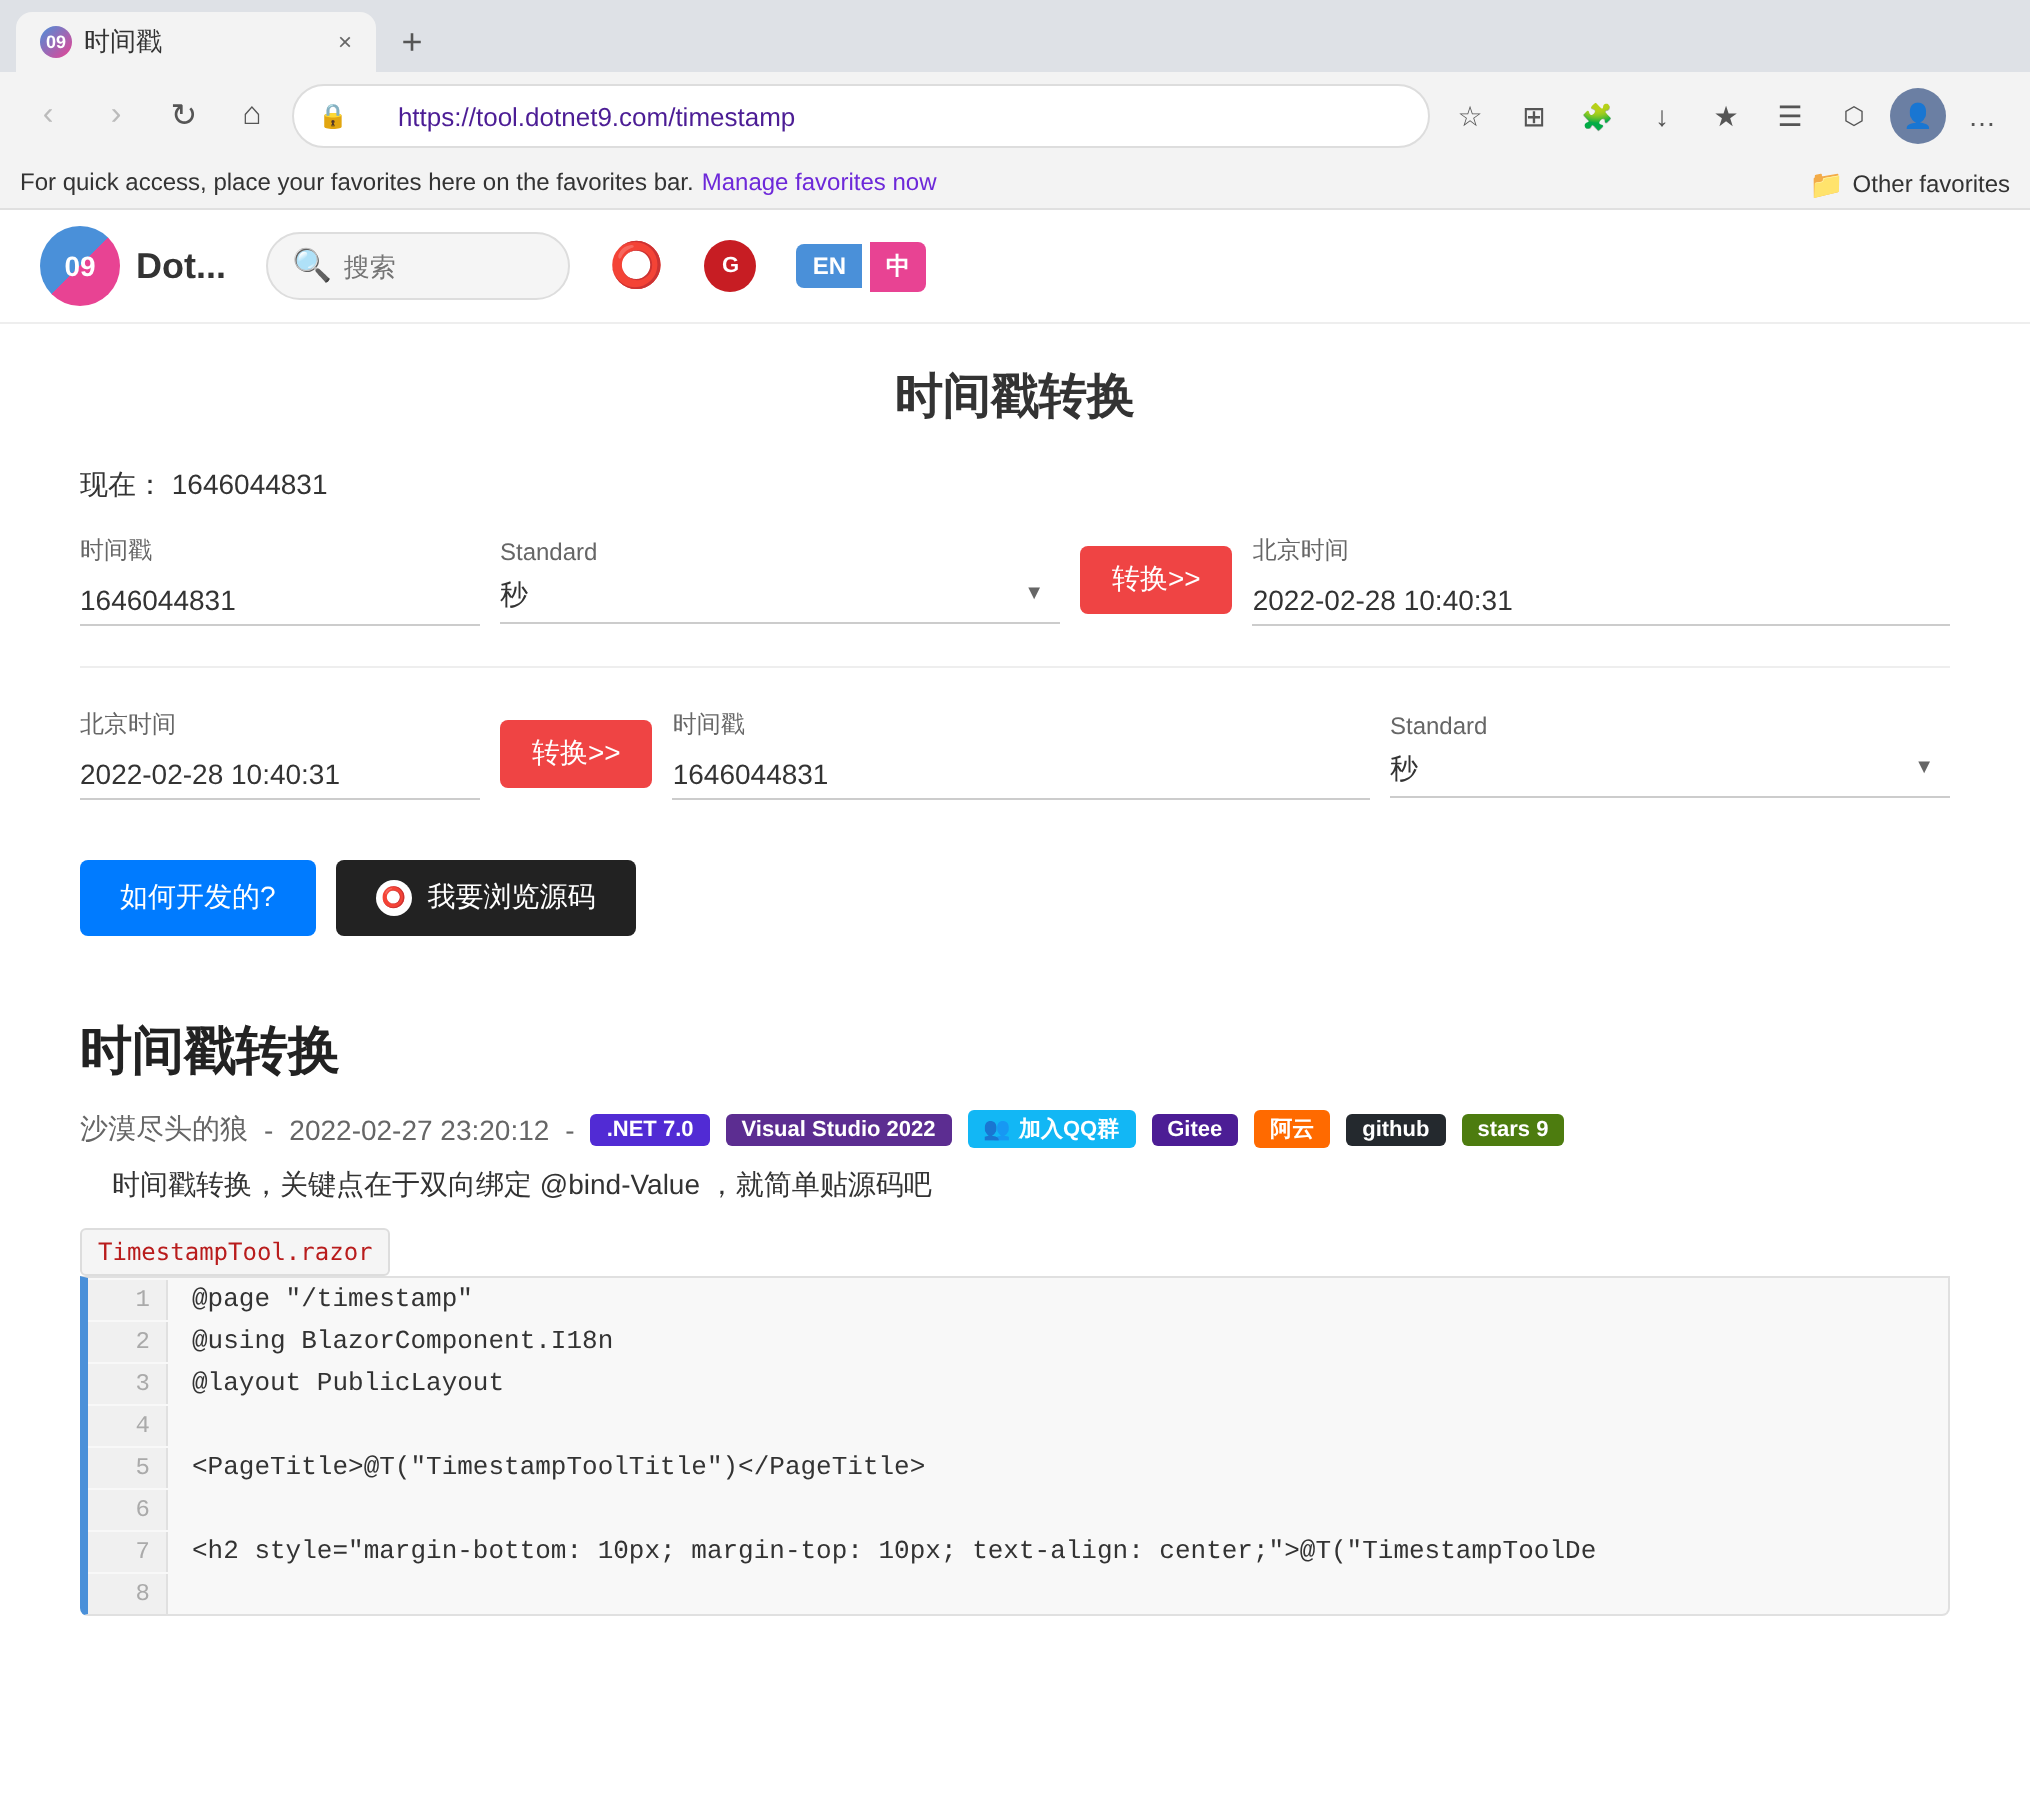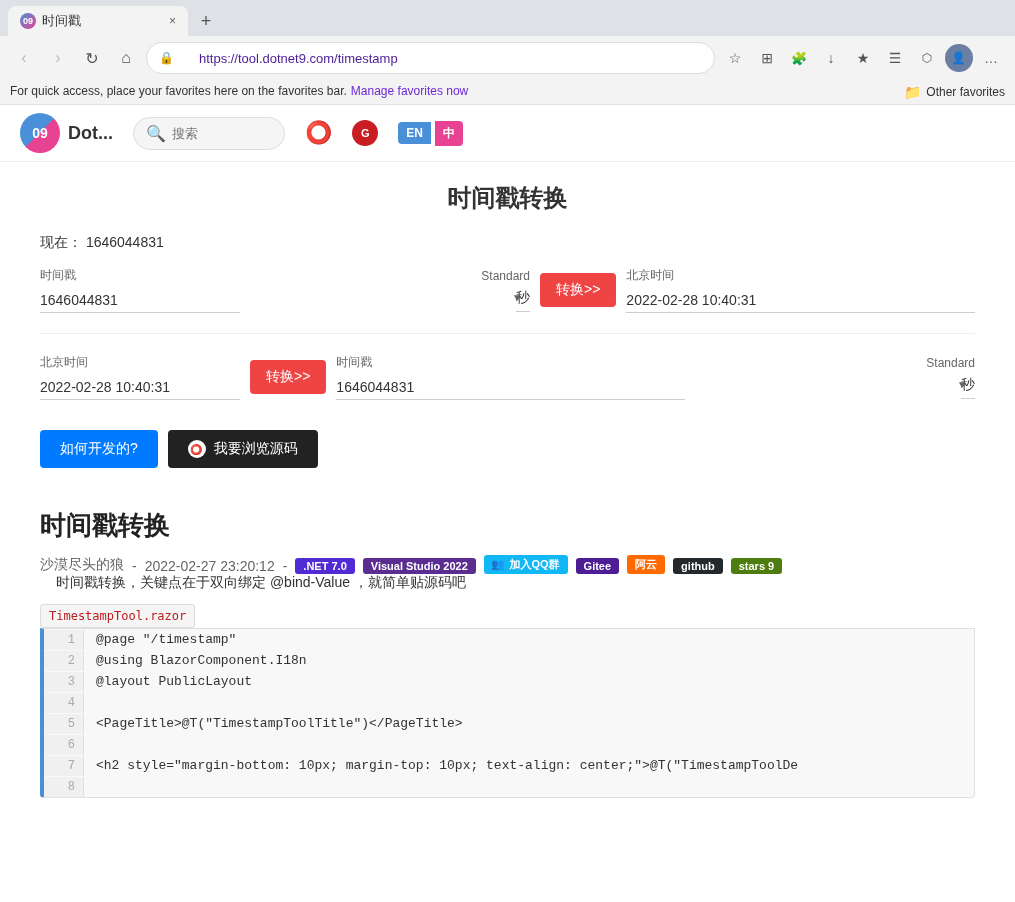--- a/index.html
+++ b/index.html
@@ -46,38 +46,38 @@
     
     .main-content { padding: 20px 40px; }
     .page-title { text-align: center; font-size: 24px; font-weight: bold; color: #333; margin-bottom: 20px; }
 
     .current-time { font-size: 14px; color: #333; margin-bottom: 15px; }
 
     .converter-row { display: flex; align-items: center; gap: 10px; margin-bottom: 20px; padding-bottom: 20px; border-bottom: 1px solid #eee; }
     .input-group { display: flex; flex-direction: column; gap: 4px; }
     .input-label { font-size: 12px; color: #666; }
     .input-field { border: none; border-bottom: 1px solid #ccc; padding: 4px 0; font-size: 14px; color: #333; width: 200px; outline: none; }
-    .select-group { display: flex; flex-direction: column; gap: 0; flex: 1; align-items: flex-end; }
+    .select-group { display: flex; flex-direction: column; gap: 0; flex: 1; }
     .select-dropdown { border: none; border-bottom: 1px solid #ccc; padding: 6px 0; font-size: 14px; color: #333; width: 100%; outline: none; background: transparent; cursor: pointer; appearance: none; -webkit-appearance: none; }
     .select-wrapper { position: relative; }
     .select-wrapper::after { content: '▼'; position: absolute; right: 8px; top: 50%; transform: translateY(-50%); font-size: 10px; color: #666; pointer-events: none; }
     .convert-btn { background: #ef4444; color: white; border: none; border-radius: 4px; padding: 8px 16px; font-size: 14px; cursor: pointer; white-space: nowrap; }
     .output-group { display: flex; flex-direction: column; gap: 4px; flex: 1; }
     .output-label { font-size: 12px; color: #666; }
     .output-field { border: none; border-bottom: 1px solid #ccc; padding: 4px 0; font-size: 14px; color: #333; background: transparent; }
 
     .converter-row2 { display: flex; align-items: center; gap: 10px; margin-bottom: 30px; }
 
     .action-buttons { display: flex; gap: 10px; margin-bottom: 40px; }
     .btn-how { background: #007bff; color: white; border: none; border-radius: 4px; padding: 10px 20px; font-size: 14px; cursor: pointer; }
     .btn-source { background: #222; color: white; border: none; border-radius: 4px; padding: 10px 20px; font-size: 14px; cursor: pointer; display: flex; align-items: center; gap: 8px; }
 
     
     .article-title { font-size: 26px; font-weight: bold; color: #222; margin-bottom: 12px; }
-    .article-meta { font-size: 14px; color: #666; display: flex; align-items: flex-end; gap: 8px; flex-wrap: wrap; }
+    .article-meta { font-size: 14px; color: #666; margin-bottom: 10px; display: flex; align-items: center; gap: 8px; flex-wrap: wrap; }
     .badge { padding: 2px 8px; border-radius: 3px; font-size: 11px; font-weight: bold; color: white; }
     .badge-net { background: #512bd4; }
     .badge-vs { background: #5c2d91; }
     .badge-qq { background: #12b7f5; display: flex; align-items: center; gap: 4px; }
     .badge-gitee { background: #4c1d95; }
     .badge-aliyun { background: #ff6a00; }
     .badge-github { background: #24292e; }
     .badge-stars { background: #4d7c0f; }
 
     .article-desc { font-size: 14px; color: #333; margin-bottom: 12px; margin-left: 16px; }

